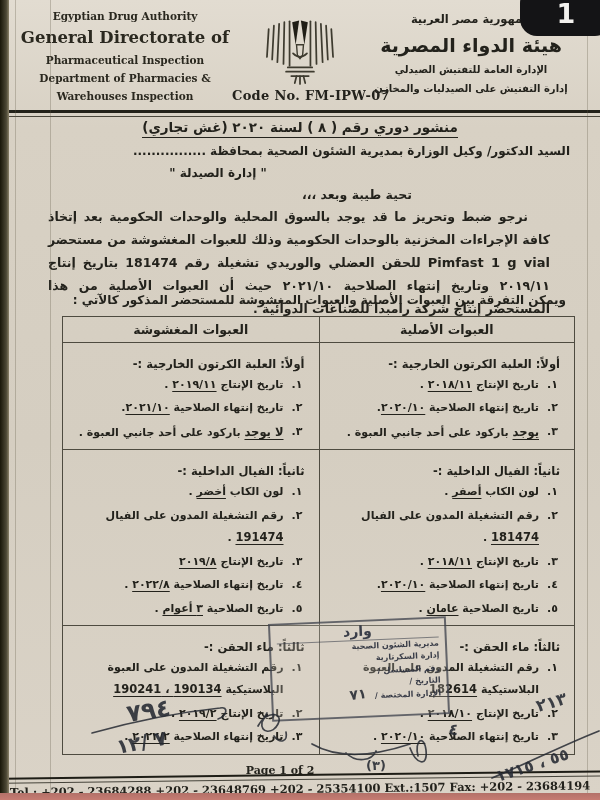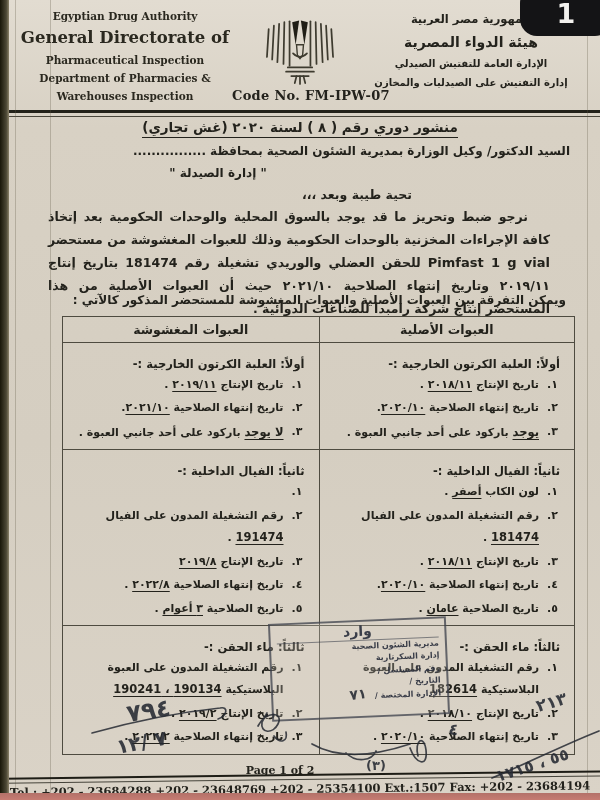--- a/index.html
+++ b/index.html
@@ -14,21 +14,21 @@
     background:linear-gradient(180deg,#b37169,#c67c72);z-index:36;}
   .badge{position:absolute;right:-12px;top:-14px;width:92px;height:50px;background:#141416;
     border-radius:17px;z-index:40;color:#f2f1ee;text-align:center;font-size:27px;font-weight:bold;line-height:56px;}
   .hdr-en{position:absolute;left:16px;top:10px;width:218px;text-align:center;
     font-family:"DejaVu Serif",serif;font-weight:bold;color:#2a281f;}
   .hdr-en div{font-size:10.5px;margin-bottom:6px;}
   .hdr-en div:nth-child(2){font-size:16.5px;margin-bottom:7px;}
   .hdr-ar{position:absolute;right:14px;top:12px;width:230px;text-align:center;direction:rtl;font-weight:bold;}
   .hdr-ar div{font-size:10px;margin-bottom:8px;}
   .hdr-ar div:nth-child(1){font-size:11.5px;}
-  .hdr-ar div:nth-child(2){font-size:14px;margin-top:8px;}
+  .hdr-ar div:nth-child(2){font-size:19px;margin-top:8px;}
   .emblem{position:absolute;left:256px;top:10px;width:88px;height:80px;}
   .code{position:absolute;left:232px;top:88px;font-family:"DejaVu Serif",serif;font-weight:bold;font-size:13px;letter-spacing:.3px;}
   .rule-top{position:absolute;left:9px;right:0;top:110px;border-top:3px solid #23221a;border-bottom:1.5px solid #4a473c;height:3px;}
   .doc-title{position:absolute;top:119px;left:0;right:0;text-align:center;direction:rtl;font-size:13.5px;font-weight:bold;}
   .doc-title span{border-bottom:1.5px solid #23221c;padding-bottom:2px;}
   .addressee{position:absolute;top:144px;right:30px;left:16px;direction:rtl;font-size:12px;font-weight:bold;}
   .dept{position:absolute;top:166px;left:138px;width:160px;text-align:center;direction:rtl;font-size:12px;font-weight:bold;}
   .greeting{position:absolute;top:187px;right:188px;direction:rtl;font-size:12.5px;font-weight:bold;}
   .para{position:absolute;top:205px;right:50px;left:48px;direction:rtl;text-align:justify;
     font-size:12.5px;font-weight:bold;line-height:23px;text-indent:22px;}
@@ -187,20 +187,21 @@
             </div>
             <div class="item">
               <span class="no">٥.</span>
               <span class="tx">تاريخ الصلاحية <u>عامان</u> .</span>
             </div>
           </div>
           <div class="cell">
             <div class="sec-title">ثانياً: الفيال الداخلية :-</div>
             <div class="item">
               <span class="no">١.</span>
+              <span class="tx">لون الكاب <u>أخضر</u> .</span>
             </div>
             <div class="item">
               <span class="no">٢.</span>
               <span class="tx">رقم التشغيلة المدون على الفيال <u class="bt">191474</u> .</span>
             </div>
             <div class="item">
               <span class="no">٣.</span>
               <span class="tx">تاريخ الإنتاج <u>٢٠١٩/٨</u></span>
             </div>
             <div class="item">

